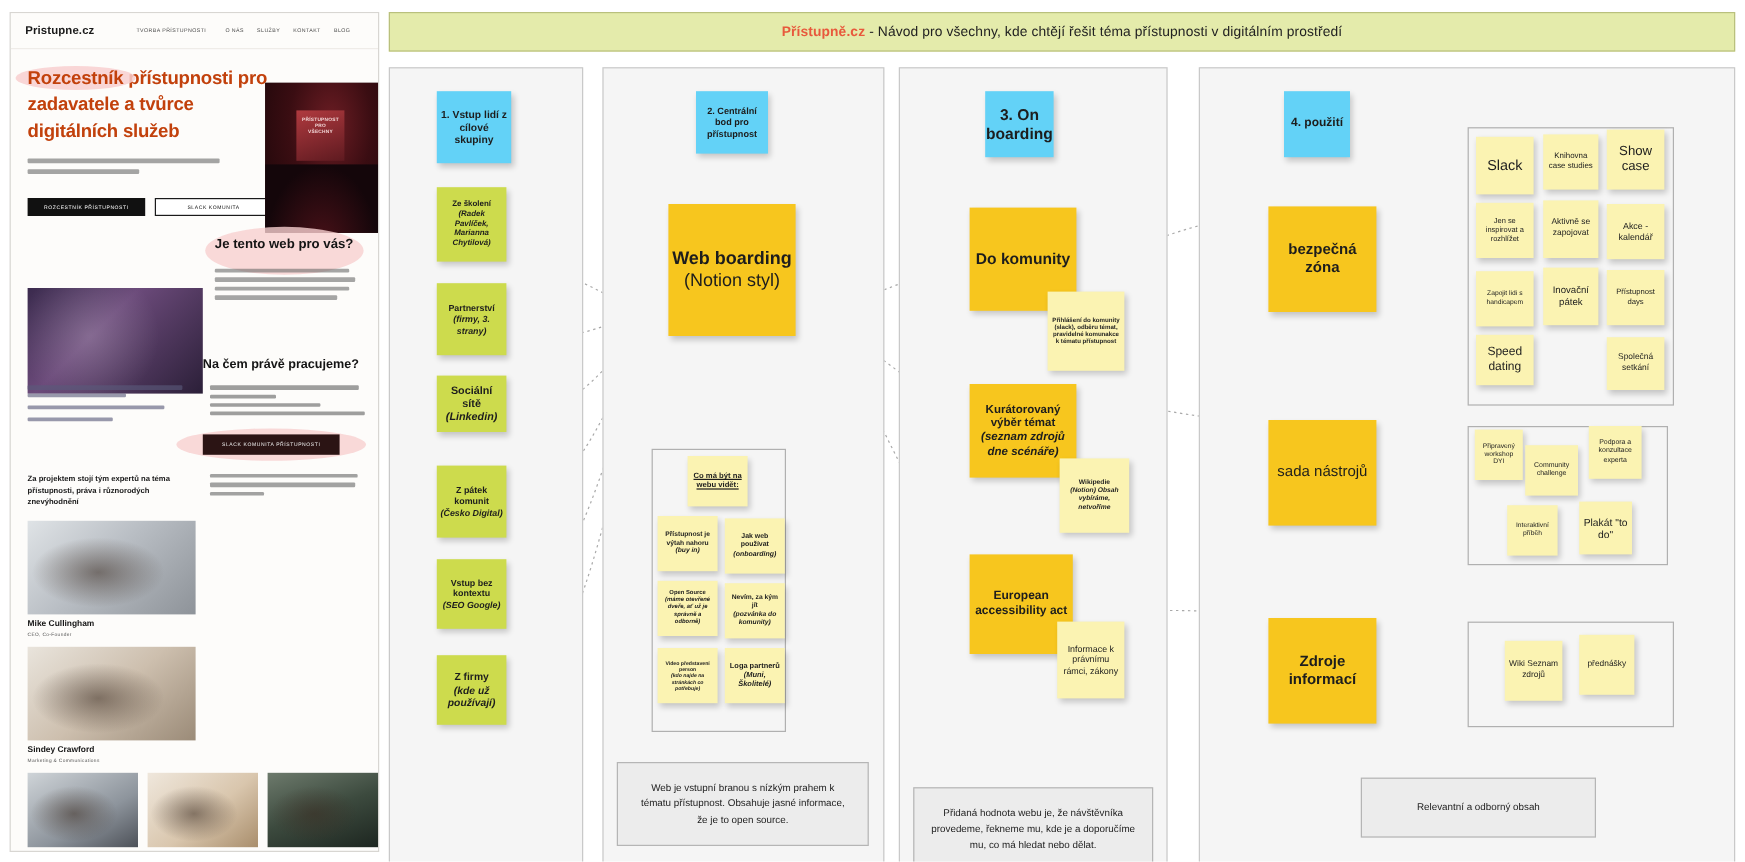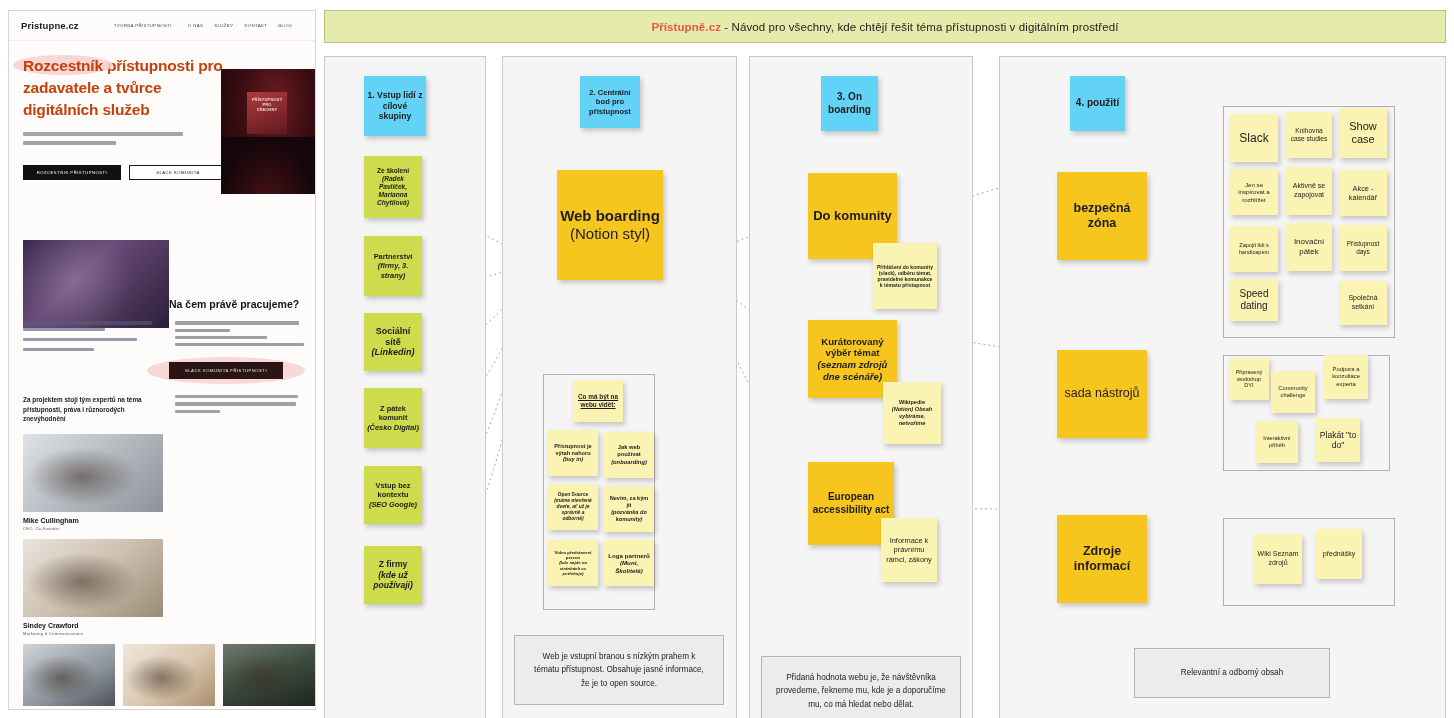--- a/index.html
+++ b/index.html
@@ -206,20 +206,30 @@
         <div class="blur-l s"></div>
       </div>
       <div class="hero-btns">
         <div class="btn-dark">ROZCESTNÍK PŘÍSTUPNOSTI</div>
         <div class="btn-light">SLACK KOMUNITA</div>
       </div>
     </div>
 
     <div class="sec2">
       <div class="photo p1"></div>
+      <div class="sec2-right">
+        <div class="q-ell"></div>
+        <div class="q-title">Je tento web pro vás?</div>
+        <div class="blurblock">
+          <div class="bl w90"></div>
+          <div class="bl w95"></div>
+          <div class="bl w90"></div>
+          <div class="bl w80"></div>
+        </div>
+      </div>
     </div>
 
     <div class="sec3">
       <div>
         <div class="col-h">Co se u nás děje?</div>
         <div class="news">
           <div class="row">
             <div class="bl" style="width:98%"></div>
             <div class="bl" style="width:62%"></div>
           </div>
@@ -324,21 +334,21 @@
       <span class="t">1. Vstup lidí z cílové skupiny</span>
     </div>
     <div class="note n-green" style="left:40px;top:146px;width:58px;height:62px;font-size:6.6px;">
       <span class="t">Ze školení</span>
       <span class="s">(Radek Pavlíček, Marianna Chytilová)</span>
     </div>
     <div class="note n-green" style="left:40px;top:226px;width:58px;height:60px;font-size:7.4px;">
       <span class="t">Partnerství</span>
       <span class="s">(firmy, 3. strany)</span>
     </div>
-    <div class="note n-green" style="left:40px;top:303px;width:58px;height:58px;font-size:9px;">
+    <div class="note n-green" style="left:40px;top:303px;width:58px;height:47px;font-size:9px;">
       <span class="t">Sociální sítě</span>
       <span class="s">(Linkedin)</span>
     </div>
     <div class="note n-green" style="left:40px;top:378px;width:58px;height:60px;font-size:7.4px;">
       <span class="t">Z pátek komunit</span>
       <span class="s">(Česko Digital)</span>
     </div>
     <div class="note n-green" style="left:40px;top:456px;width:58px;height:58px;font-size:7.4px;">
       <span class="t">Vstup bez kontextu</span>
       <span class="s">(SEO Google)</span>
@@ -381,21 +391,21 @@
       <span class="t">Video představení person</span>
       <span class="s">(kdo najde na stránkách co potřebuje)</span>
     </div>
     <div class="note n-pale" style="left:280px;top:530px;width:50px;height:46px;font-size:6.2px;">
       <span class="t">Loga partnerů</span>
       <span class="s">(Muni, Školitelé)</span>
     </div>
     <div class="caption" style="left:190px;top:625px;width:210px;height:70px;">Web je vstupní branou  s nízkým prahem k tématu přístupnost. Obsahuje jasné informace, že je to open source.</div>
 
     <div class="panel p3"></div>
-    <div class="note n-blue" style="left:497px;top:66px;width:57px;height:55px;font-size:10px;">
+    <div class="note n-blue" style="left:497px;top:66px;width:57px;height:55px;font-size:13px;">
       <span class="t">3. On boarding</span>
     </div>
     <div class="note n-gold" style="left:484px;top:163px;width:89px;height:86px;font-size:13px;">
       <span class="t">Do komunity</span>
     </div>
     <div class="note n-pale" style="left:549px;top:233px;width:64px;height:66px;font-size:5.1px;">
       <span class="s" style="font-weight:600;font-style:normal;">Přihlášení do komunity (slack), odběru témat, pravidelné komunakce k tématu přístupnost</span>
     </div>
     <div class="note n-gold" style="left:484px;top:310px;width:89px;height:78px;font-size:9.6px;">
       <span class="t">Kurátorovaný výběr témat</span>

